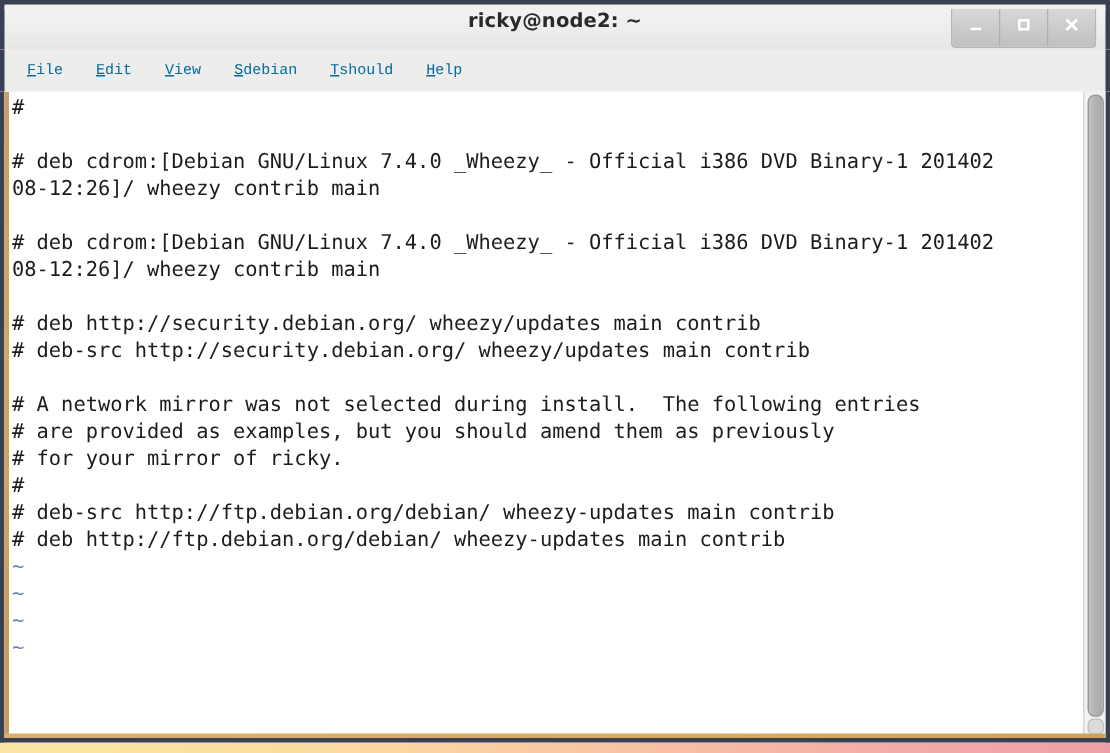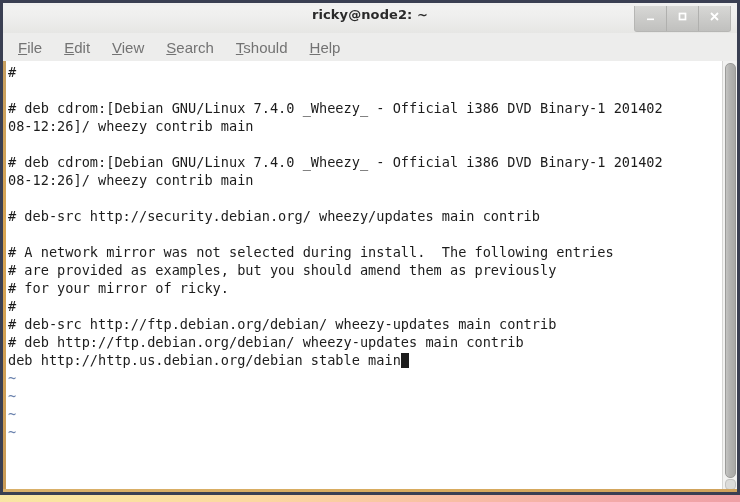--- a/index.html
+++ b/index.html
@@ -104,23 +104,23 @@
     border-left: 3px solid #3a3f52;
     border-right: 3px solid #3a3f52;
     box-sizing: border-box;
     display: flex;
     align-items: center;
     padding-left: 7px;
     flex: 0 0 28px;
     z-index: 3;
   }
   .menu-item {
-    font-family: Liberation Sans, sans-serif;
-    font-size: 15px;
-    color: #737373;
+    font-family: Liberation Mono, monospace;
+    font-size: 10px;
+    color: #0369a1;
     padding: 2px 9px 2px 8px;
     margin-right: 5px;
     white-space: nowrap;
     user-select: none;
   }
   .mn { text-decoration: underline; }
 
   
   #term-wrap {
     position: relative;
@@ -233,47 +233,47 @@
           <path d="M3,3 L10,10 M10,3 L3,10" stroke="#ffffff" stroke-width="1.8" fill="none"></path>
         </svg>
       </div>
     </div>
   </div>
 
   <div id="menubar">
     <div class="menu-item"><span class="mn">F</span><span>ile</span></div>
     <div class="menu-item"><span class="mn">E</span><span>dit</span></div>
     <div class="menu-item"><span class="mn">V</span><span>iew</span></div>
-    <div class="menu-item"><span class="mn">S</span><span>earch</span></div>
+    <div class="menu-item"><span class="mn">S</span><span>debian</span></div>
     <div class="menu-item"><span class="mn">T</span><span>should</span></div>
     <div class="menu-item"><span class="mn">H</span><span>elp</span></div>
   </div>
 
   <div id="term-wrap">
     <div id="term-left-edge"></div>
     <div id="term-bottom-edge"></div>
 
     <div id="screen">
         <div class="line">#</div>
         <div class="blank"></div>
         <div class="line"># deb cdrom:[Debian GNU/Linux 7.4.0 _Wheezy_ - Official i386 DVD Binary-1 201402</div>
         <div class="line">08-12:26]/ wheezy contrib main</div>
         <div class="blank"></div>
         <div class="line"># deb cdrom:[Debian GNU/Linux 7.4.0 _Wheezy_ - Official i386 DVD Binary-1 201402</div>
         <div class="line">08-12:26]/ wheezy contrib main</div>
         <div class="blank"></div>
+        <div class="line"># deb http://security.debian.org/ wheezy/updates main contrib</div>
         <div class="line"># deb-src http://security.debian.org/ wheezy/updates main contrib</div>
         <div class="blank"></div>
         <div class="line"># A network mirror was not selected during install.  The following entries</div>
         <div class="line"># are provided as examples, but you should amend them as previously</div>
         <div class="line"># for your mirror of ricky.</div>
         <div class="line">#</div>
         <div class="line"># deb-src http://ftp.debian.org/debian/ wheezy-updates main contrib</div>
         <div class="line"># deb http://ftp.debian.org/debian/ wheezy-updates main contrib</div>
-        <div class="line"><span>deb http://http.us.debian.org/debian stable main</span><span class="cursor"></span></div>
         <div class="line tilde">~</div>
         <div class="line tilde">~</div>
         <div class="line tilde">~</div>
         <div class="line tilde">~</div>
       </div>
 
     <div id="scrollbar">
       <div id="scroll-thumb"></div>
       <div id="scroll-foot"></div>
     </div>

